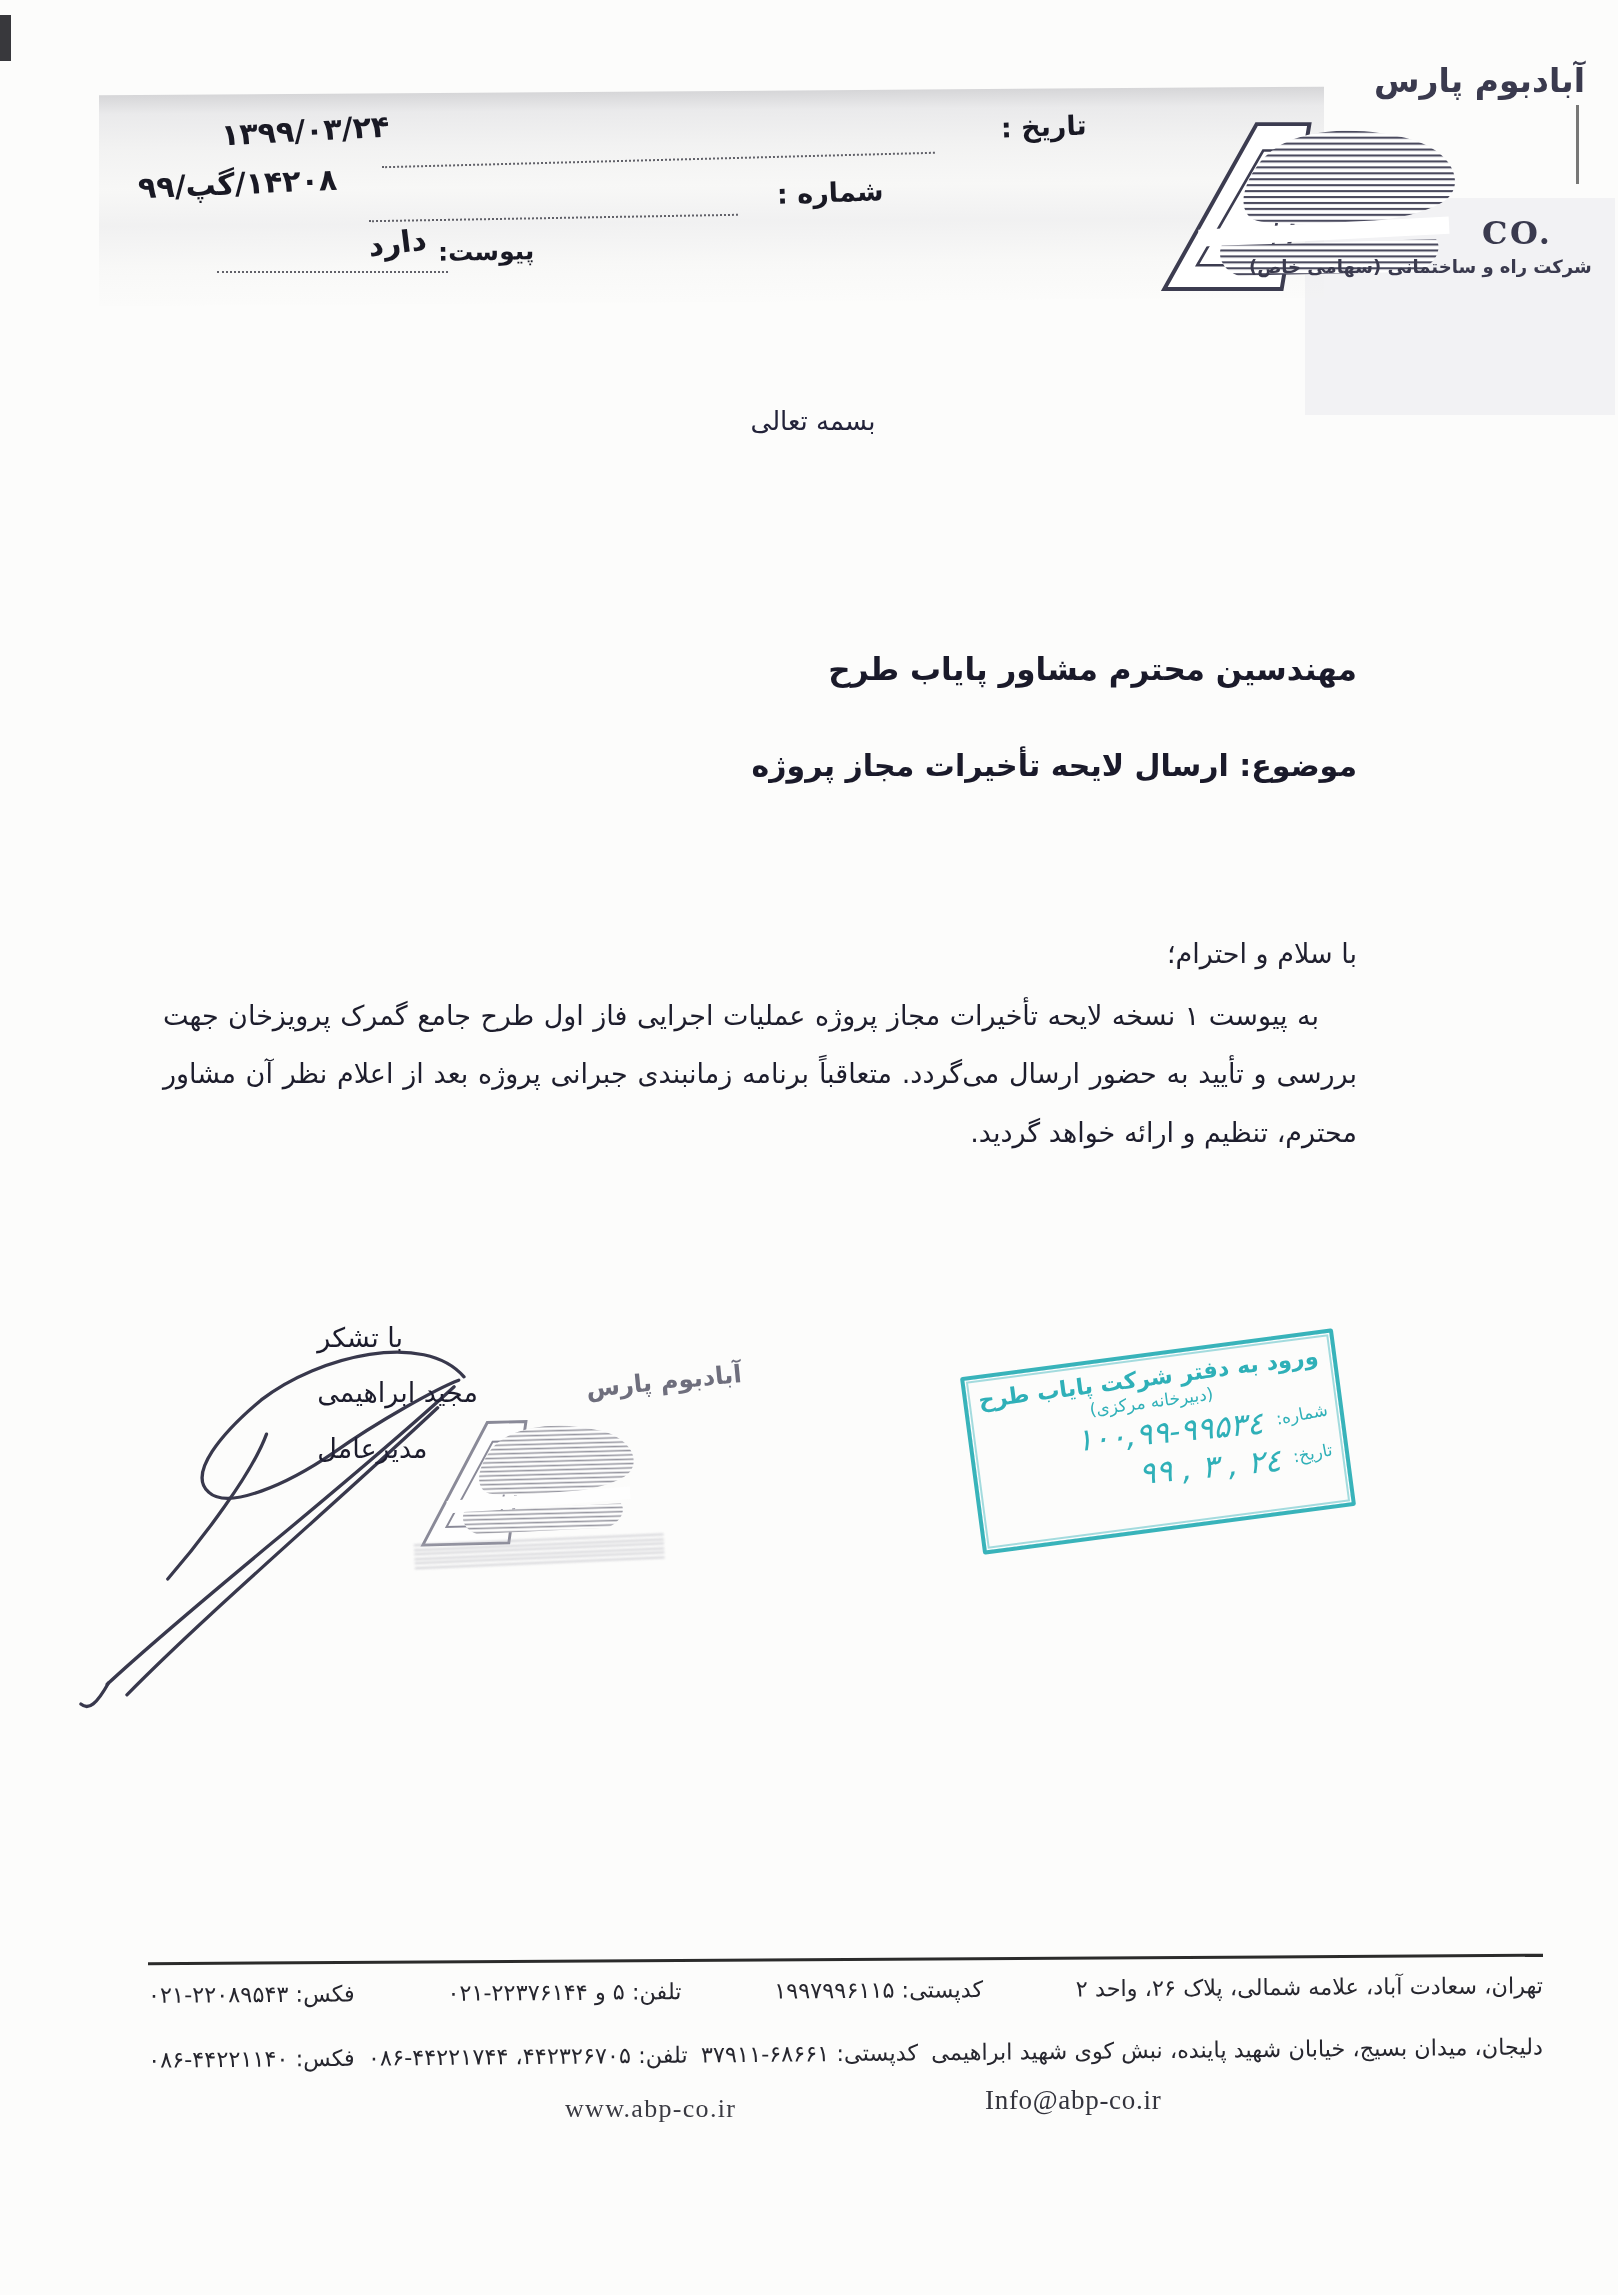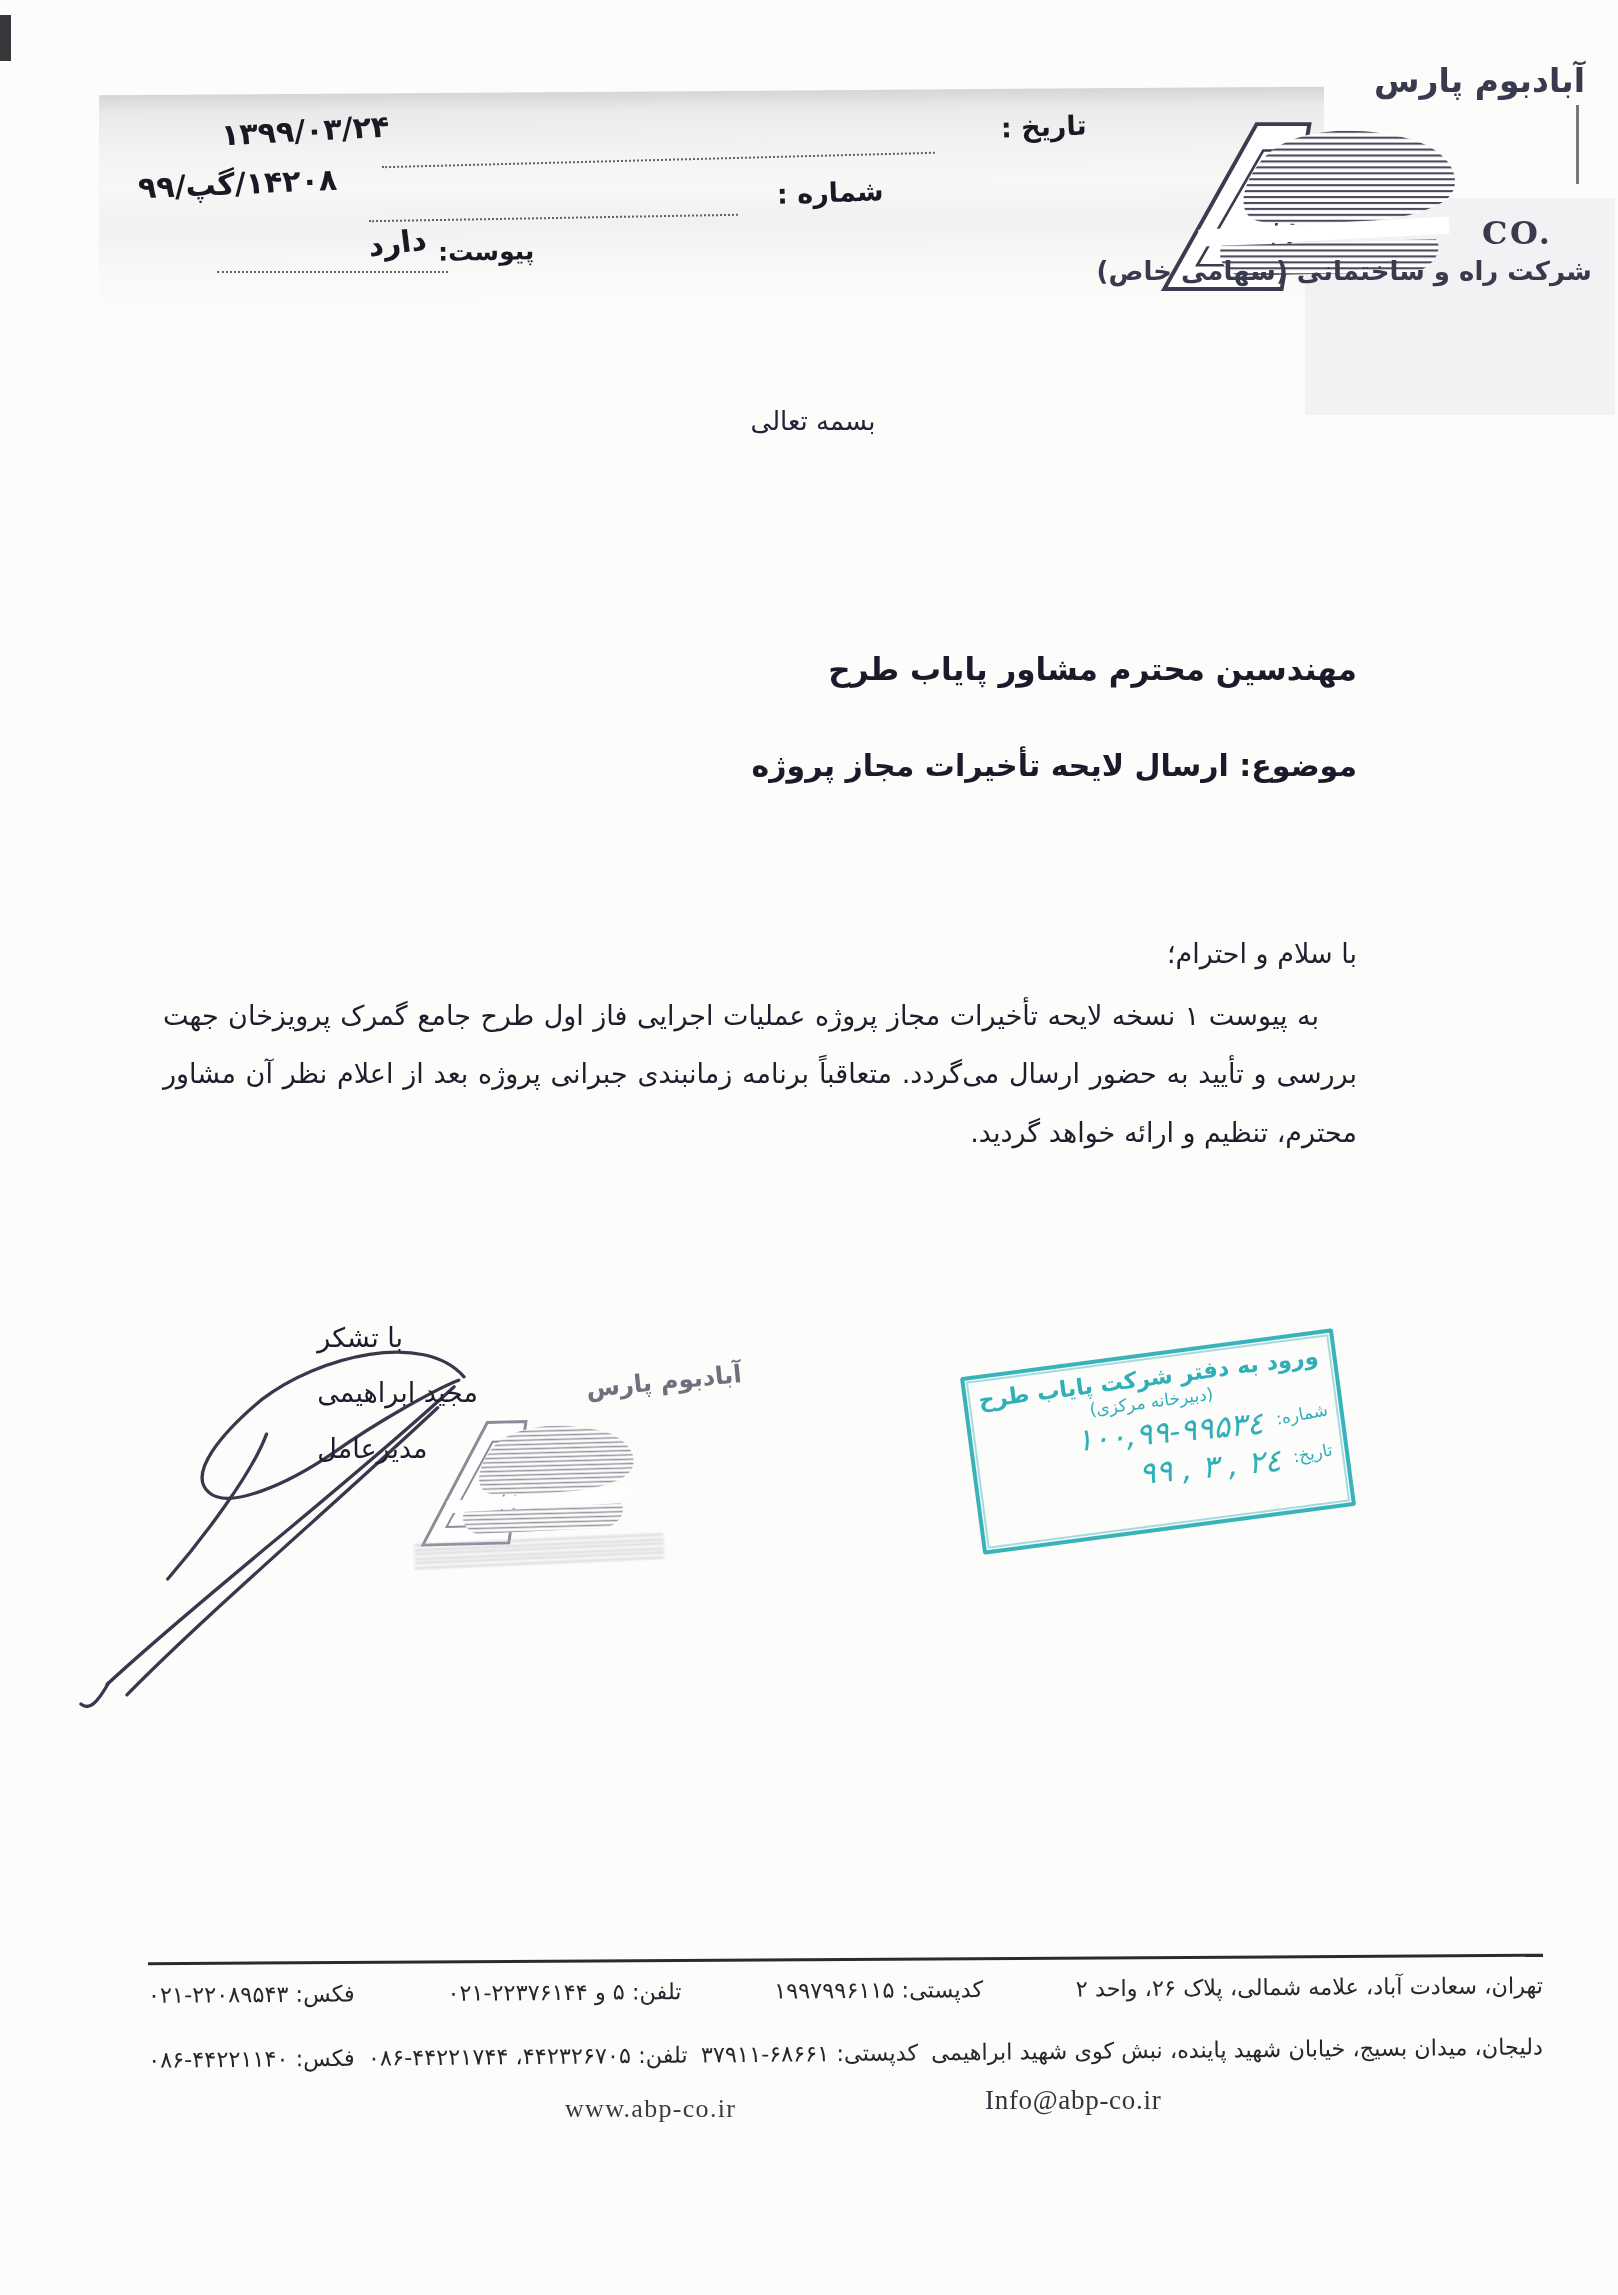--- a/index.html
+++ b/index.html
@@ -31,21 +31,21 @@
   .f-num-value    { left:138px;   top:166px; transform:rotate(-2.5deg); }
   .f-num-dots     { left:369px;   top:217px; width:369px; transform:rotate(-1deg); }
   .f-att-label    { right:1085px; top:237px; transform:rotate(-1deg); font-size:25px; }
   .f-att-value    { left:368px;   top:225px; transform:rotate(-7deg); }
   .f-att-dots     { left:217px;   top:271px; width:231px; }
   
   .logo { position:absolute; left:1156px; top:61px; width:441px; height:237px; color:#3a3a4e; }
   .logo-title { position:absolute; right:12px; top:0; font-size:33px; font-weight:bold; letter-spacing:0.7px; }
   .logo-svg { position:absolute; left:3.3px; top:38px; }
   .logo-co { position:absolute; left:282px; top:153px; font-family:"DejaVu Serif", serif; font-size:32px; font-weight:bold; letter-spacing:2.6px;margin-left:44px; }
-  .logo-sub { position:absolute; right:5.3px; top:195px; font-size:26px; font-weight:bold; white-space:nowrap; }
+  .logo-sub { position:absolute; right:5.3px; top:195px; font-size:18px; font-weight:bold; white-space:nowrap; }
   
   .bismillah { position:absolute; left:0; right:0; top:406px; text-align:center; font-size:26px; color:#23233a;margin-left:7px; }
   .recipient { position:absolute; right:262px; top:651px;  font-size:31px; font-weight:bold; color:#1a1a2a; }
   .subject   { position:absolute; right:262px; top:748px; font-size:30px; font-weight:bold; color:#1a1a2a; }
   .subject-note { position:absolute; right:262px; left:163px; top:831px; font-size:24px; line-height:1.55; text-align:justify; color:#20202f; }
   .salutation { position:absolute; right:262px; top:938px; font-size:27px; color:#20202f; }
   .body-par {
     position:absolute; right:262px; left:163px; top:987px;
     font-size:27px; line-height:2.16; text-align:justify; text-align-last:right;
     text-indent:38px; color:#1d1d2c;

